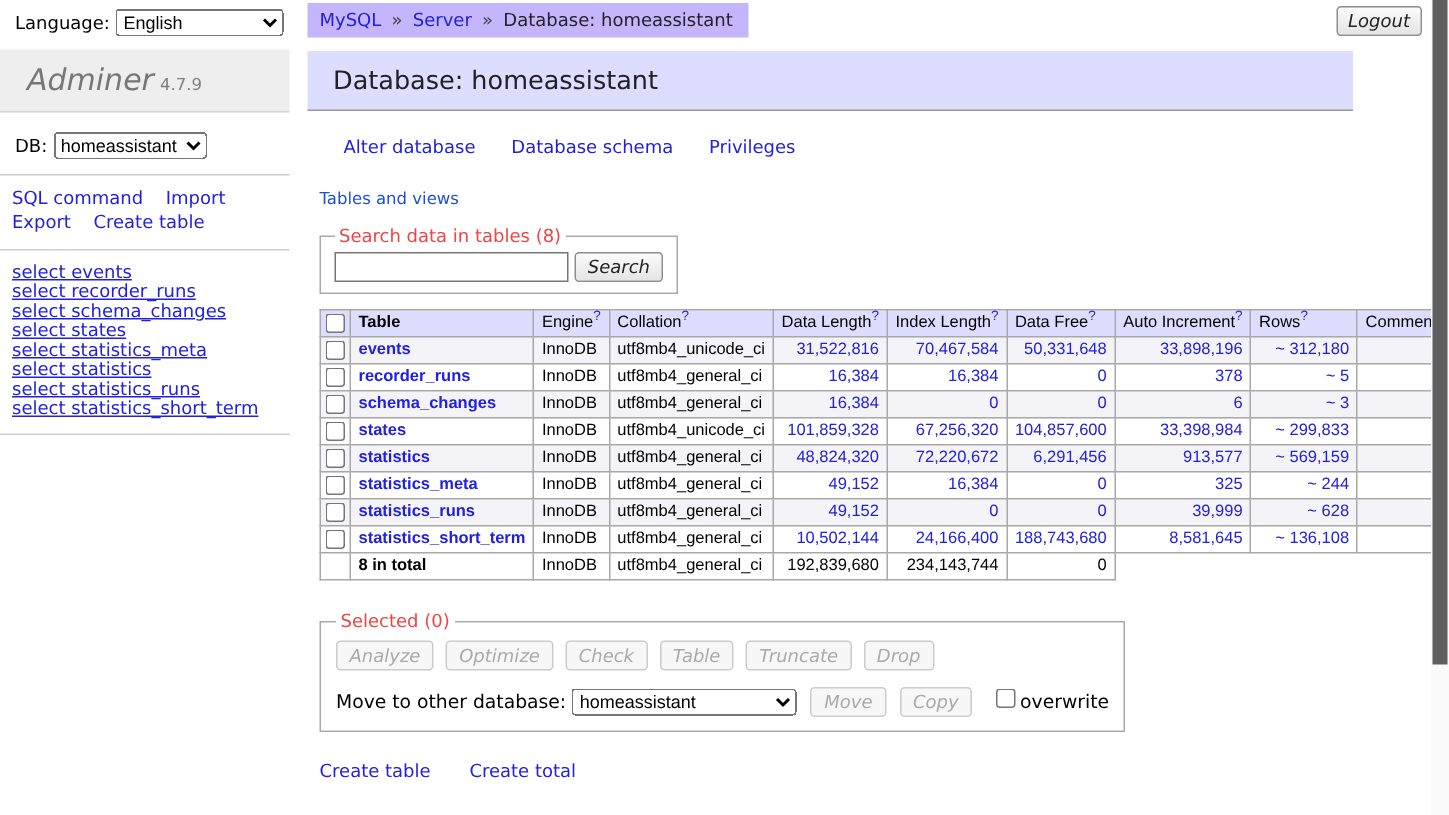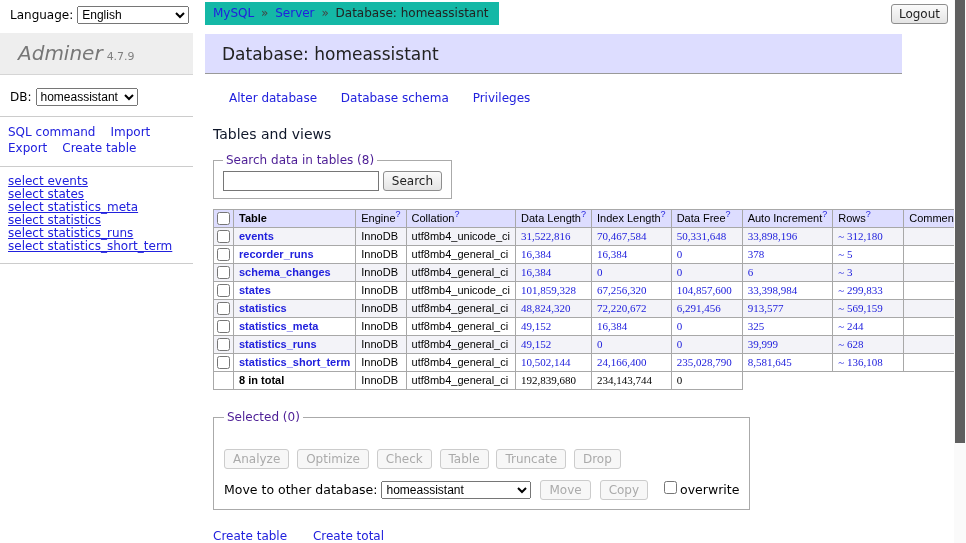--- a/index.html
+++ b/index.html
@@ -16,58 +16,58 @@
   .db-row{margin:13px 0 0 10px;font-size:12px;}
   .db-row select{width:102px;font-size:12px;margin-left:4px;}
   .sidebar hr{border:0;border-top:1px solid #ccc;margin:10px 0 0 0;}
   .actions{margin:7px 0 0 8px;line-height:16px;font-size:12px;}
   .actions a{margin-right:15px;text-align:center;}
   .tables-list{margin:8px 0 0 8px;font-size:12px;line-height:13px;}
   .tables-list a{display:block;margin-bottom:0;text-decoration:underline;}
 
   
   .main{position:absolute;left:205px;top:0;width:697px;}
-  .breadcrumb{display:inline-block;background:#14b8a6;padding:4px 10px 5px 8px;font-size:12px;margin:2px 0 0 0;color:#222;}
+  .breadcrumb{display:inline-block;background:#c4b5fd;padding:4px 10px 5px 8px;font-size:12px;margin:2px 0 0 0;color:#222;}
   .breadcrumb .sep{color:#444;margin:0 3px;}
   h2.page-title{background:#ddf;border-bottom:1px solid #999;font-weight:normal;font-size:17px;
     color:#222;margin:9px 0 0 0;padding:10px 0 9px 17px;}
   .db-links{margin:17px 0 0 24px;}
   .db-links a{margin-right:20px;}
-  h3{font-weight:normal;font-size:14px;color:#0f172a;margin:21px 0 0 8px;}
+  h3{font-weight:normal;font-size:11px;color:#1d4ed8;margin:21px 0 0 8px;}
 
   fieldset{display:inline-block;border:1px solid #aaa;margin:11px 0 0 8px;padding:4px 9px 7px 9px;}
-  legend{font-size:12px;padding:0 3px;color:#4c1d95;}
+  legend{font-size:12px;padding:0 3px;color:#ef4444;}
   .search-input{width:148px;height:16px;border:1px solid #767676;font-size:12px;padding:1px 3px;}
   button{font-size:12px;font-family:inherit;color:#222;padding:2px 8px;border:1px solid #8e8e8e;
-    background:linear-gradient(#fbfbfb,#e4e4e4);border-radius:3px;cursor:pointer;}
+    background:linear-gradient(#fbfbfb,#e4e4e4);border-radius:3px;cursor:pointer;font-style:italic;}
   button:disabled{color:#aaa;border-color:#ccc;background:#f7f7f7;cursor:default;}
   .logout-btn{position:absolute;right:18px;top:4px;padding:2px 7px;}
 
   
   table.data{border-collapse:collapse;margin:10px 0 0 8px;
     font-family:"Liberation Sans","DejaVu Sans",sans-serif;font-size:11px;}
   table.data th,table.data td{border:1px solid #a8a8a8;padding:2px 5px;white-space:nowrap;line-height:13px;}
   table.data thead th{background:#ddf;font-weight:normal;text-align:left;}
   table.data thead th.table-col{font-weight:bold;text-align:left;min-width:108px;}
   table.data .chk{text-align:center;width:16px;padding:0 2px;}
   table.data input[type=checkbox]{margin:1px;vertical-align:middle;}
   table.data tbody tr:nth-child(odd) td{background:#f3f3f8;}
-  table.data td.num{text-align:left;min-width:60px;font-family:Liberation Serif, serif;}
+  table.data td.num{text-align:right;min-width:60px;}
   table.data td.num a{color:#2121dd;}
   table.data a.tname{font-weight:bold;}
   table.data sup.help{color:#2121dd;font-size:9px;line-height:0;}
   table.data tfoot td{background:#fff;}
   table.data tfoot td.num{color:#000;}
   table.data tfoot td.total-label{font-weight:bold;}
   table.data tfoot td.no-border{border:none;background:#fff;}
   td.comment-col{min-width:50px;}
 
   
   .selected-fieldset{margin-top:20px;padding:6px 10px 9px 10px;}
-  .btn-row button{margin-right:4px;margin-top:19px;}
+  .btn-row button{margin-right:4px;}
   .move-row{margin-top:9px;font-size:12.5px;}
   .move-row select{width:150px;font-size:12px;margin-left:4px;}
   .move-row button{margin-left:5px;}
   .overwrite-wrap{margin-left:8px;}
   .overwrite-wrap label{font-size:12.5px;}
 
   .create-links{margin:19px 0 0 8px;}
   .create-links a{margin-right:22px;}
 
   
@@ -88,20 +88,22 @@
     <span>DB:</span><select><option>homeassistant</option></select>
   </div>
   <hr>
   <div class="actions">
     <div><a>SQL command</a><a>Import</a></div>
     <div><a>Export</a><a>Create table</a></div>
   </div>
   <hr>
   <div class="tables-list">
     <a>select events</a>
+    <a>select recorder_runs</a>
+    <a>select schema_changes</a>
     <a>select states</a>
     <a>select statistics_meta</a>
     <a>select statistics</a>
     <a>select statistics_runs</a>
     <a>select statistics_short_term</a>
   </div>
   <hr>
 </div>
 
 <div class="main">
@@ -229,21 +231,21 @@
           <td class="num"><a>~ 628</a></td>
           <td class="comment-col"></td>
         </tr>
         <tr>
           <td class="chk"><input type="checkbox" style=""></td>
           <td><a class="tname">statistics_short_term</a></td>
           <td>InnoDB</td>
           <td>utf8mb4_general_ci</td>
           <td class="num"><a>10,502,144</a></td>
           <td class="num"><a>24,166,400</a></td>
-          <td class="num"><a>235,028,790</a></td>
+          <td class="num"><a>188,743,680</a></td>
           <td class="num"><a>8,581,645</a></td>
           <td class="num"><a>~ 136,108</a></td>
           <td class="comment-col"></td>
         </tr>
       </tbody>
     <tfoot>
         <tr>
           <td class="chk"></td>
           <td class="total-label">8 in total</td>
           <td>InnoDB</td>

